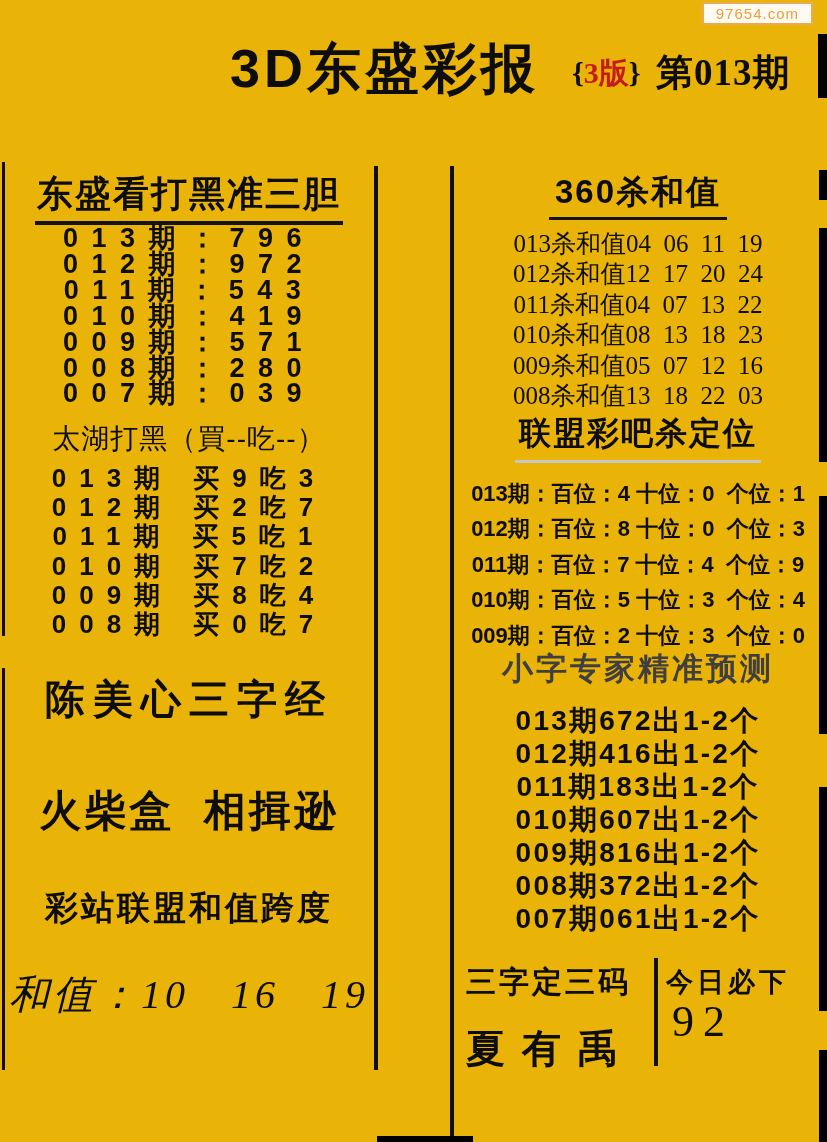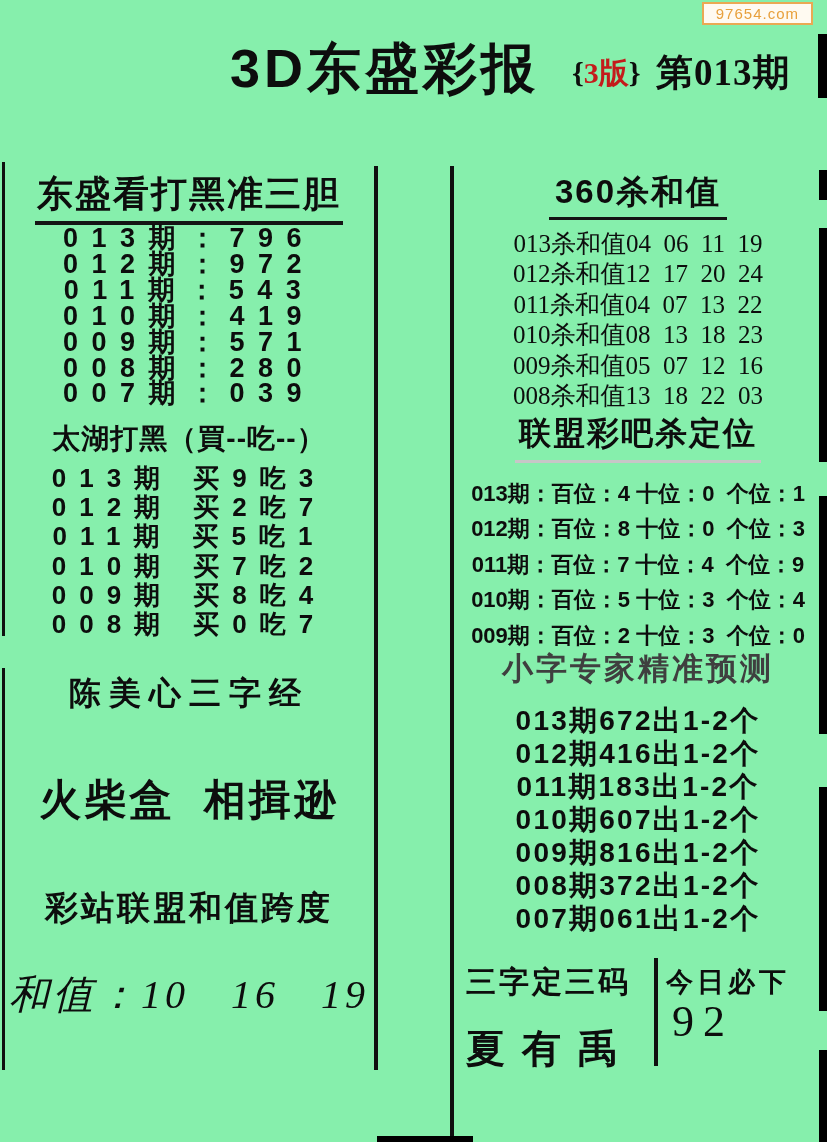--- a/index.html
+++ b/index.html
@@ -1,17 +1,17 @@
 <!DOCTYPE html>
 <html><head>
 <meta charset="utf-8">
 <style>
   html,body{margin:0;padding:0;background:#ffffff;}
   .page{
-    position:relative;width:827px;height:1142px;background:#86efac;
+    position:relative;width:827px;height:1142px;background:#eab308;
     font-family:"Liberation Sans",sans-serif;color:#0d0d0d;overflow:hidden;
   }
   
   .watermark{
     position:absolute;top:2px;right:14px;padding:1px 12px;
     border:2px solid #eaa953;color:#e8a03c;background:#fffaf1;
     font-size:15px;letter-spacing:1px;
   }
   .h-title{position:absolute;left:230px;top:33px;font-size:54px;font-weight:900;letter-spacing:4px;white-space:pre;}
   .h-edition{position:absolute;left:572px;top:53px;font-size:30px;font-weight:700;
@@ -26,24 +26,24 @@
   .hseg{position:absolute;background:#000;}
   
   .sec{position:absolute;left:6px;width:366px;text-align:center;}
   .rsec{position:absolute;left:458px;width:360px;text-align:center;}
   .row{white-space:pre;}
   
   .sec-a .title{display:inline-block;font-size:36px;font-weight:800;letter-spacing:2px;
     border-bottom:4px solid #141414;padding:0 2px 2px;}
   .sec-a .rows{margin-top:1px;}
   .sec-a .row{font-size:27px;font-weight:800;letter-spacing:0.5em;line-height:25.9px;}
-  .sec-b .title{font-size:28px;font-weight:700;letter-spacing:1px;}
+  .sec-b .title{font-size:28px;font-weight:400;letter-spacing:1px;}
   .sec-b .rows{margin-top:6px;}
   .sec-b .row{font-size:26px;font-weight:700;letter-spacing:0.5em;line-height:29.2px;}
-  .sec-c .title{font-size:32px;font-weight:700;font-family:"Liberation Serif",serif;letter-spacing:8px;}
+  .sec-c .title{font-size:40px;font-weight:700;font-family:"Liberation Serif",serif;letter-spacing:8px;}
   .sec-c .text{margin-top:56px;font-size:42px;font-weight:700;letter-spacing:3px;white-space:pre;}
   .sec-d .title{font-size:33px;font-weight:700;font-family:"Liberation Serif",serif;letter-spacing:3px;}
   .sec-d .rowline{margin-top:36px;font-family:"Liberation Serif",serif;font-size:40px;white-space:pre;letter-spacing:4px;font-style:italic;}
   
   .sec-e .title{display:inline-block;font-size:33px;font-weight:800;letter-spacing:2px;
     border-bottom:3px solid #141414;padding:0 6px 2px;}
   .sec-e .rows{margin-top:9px;}
   .sec-e .row{font-family:"Liberation Serif",serif;font-size:25px;line-height:30.4px;}
   .sec-f .title{display:inline-block;font-size:32px;font-weight:800;letter-spacing:2px;
     border-bottom:3px solid #c7c7c7;padding:0 4px 4px;}

